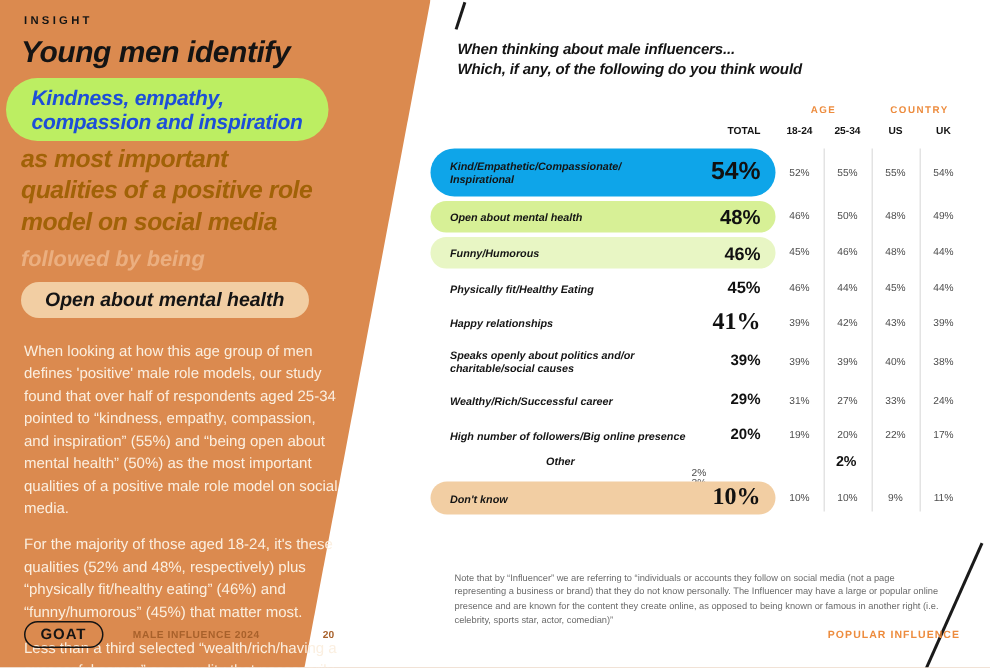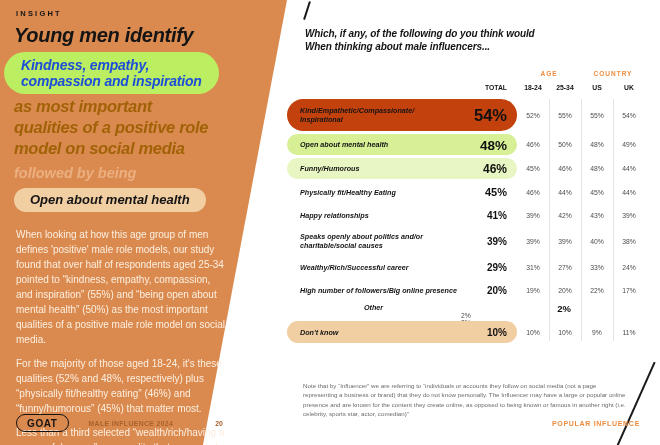--- a/index.html
+++ b/index.html
@@ -53,28 +53,28 @@
   .h-c2{left:549px;width:32px;text-align:center;}
   .h-c3{left:581px;width:32px;text-align:center;}
   .h-c4{left:613px;width:32px;text-align:center;}
   .divider{position:absolute;top:99px;width:1px;height:242px;background:#E3E3E3;}
   .d1{left:549px;} .d2{left:581px;} .d3{left:613px;}
 
   .table-rows{position:absolute;left:287px;top:99px;width:358px;display:flex;flex-direction:column;gap:3px;}
   .t-row{display:flex;align-items:center;}
   .row-main{width:230px;height:100%;position:relative;display:flex;align-items:center;
     border-radius:999px;padding-left:13px;box-sizing:border-box;}
-  .pill-g1{background:#c2410c;}
+  .pill-g1{background:#0ea5e9;}
   .pill-g2{background:#D7F096;}
   .pill-g3{background:#E8F6C4;}
   .pill-tan{background:#F2CEA3;}
   .row-label{font:italic 700 7.2px/1.25 "Liberation Sans",sans-serif;color:#141414;white-space:pre-line;letter-spacing:0;}
   .row-total{position:absolute;right:10px;top:50%;transform:translateY(-50%);font-weight:700;color:#111;font-style:normal;}
   .ts1{font-size:16.5px;} .ts2{font-size:13.5px;} .ts3{font-size:12px;} .ts4{font-size:11px;}
-  .ts5{font-size:10px;} .ts6{font-size:10px;} .ts7{font-size:9.5px;}
+  .ts5{font-size:16px;font-family:Liberation Serif, serif;} .ts6{font-size:10px;} .ts7{font-size:9.5px;}
   .val{width:32px;text-align:center;font-size:6.8px;color:#4d4d4d;}
   .h32{height:32px;} .h26{height:26px;} .h21{height:21px;} .h20{height:20px;} .h15{height:15px;flex-direction:column;} .h22{height:22px;justify-content:space-between;}
 
   .footnote{position:absolute;left:303px;top:381px;width:324px;font-size:6.2px;line-height:1.5;color:#6b6b6b;}
   .corner-tag{position:absolute;right:20px;top:420px;font-size:7px;font-weight:700;letter-spacing:0.7px;color:#ED8C3E;}
 </style>
 </head>
 <body>
 
 <div class="page">
@@ -100,22 +100,22 @@
   <div class="left-footer">
     <span class="goat-pill">GOAT</span>
     <span class="report-name">MALE INFLUENCE 2024</span>
     <span class="page-num">20</span>
   </div>
 
   <div class="slash-top"></div>
   <div class="slash-bottom"></div>
 
   <div class="question">
+    <div>When thinking about male influencers...</div>
     <div>Which, if any, of the following do you think would</div>
-    <div>When thinking about male influencers...</div>
   </div>
 
   <div class="grp grp-age">AGE</div>
   <div class="grp grp-country">COUNTRY</div>
   <div class="colh h-total">TOTAL</div>
   <div class="colh h-c1">18-24</div>
   <div class="colh h-c2">25-34</div>
   <div class="colh h-c3">US</div>
   <div class="colh h-c4">UK</div>
 

